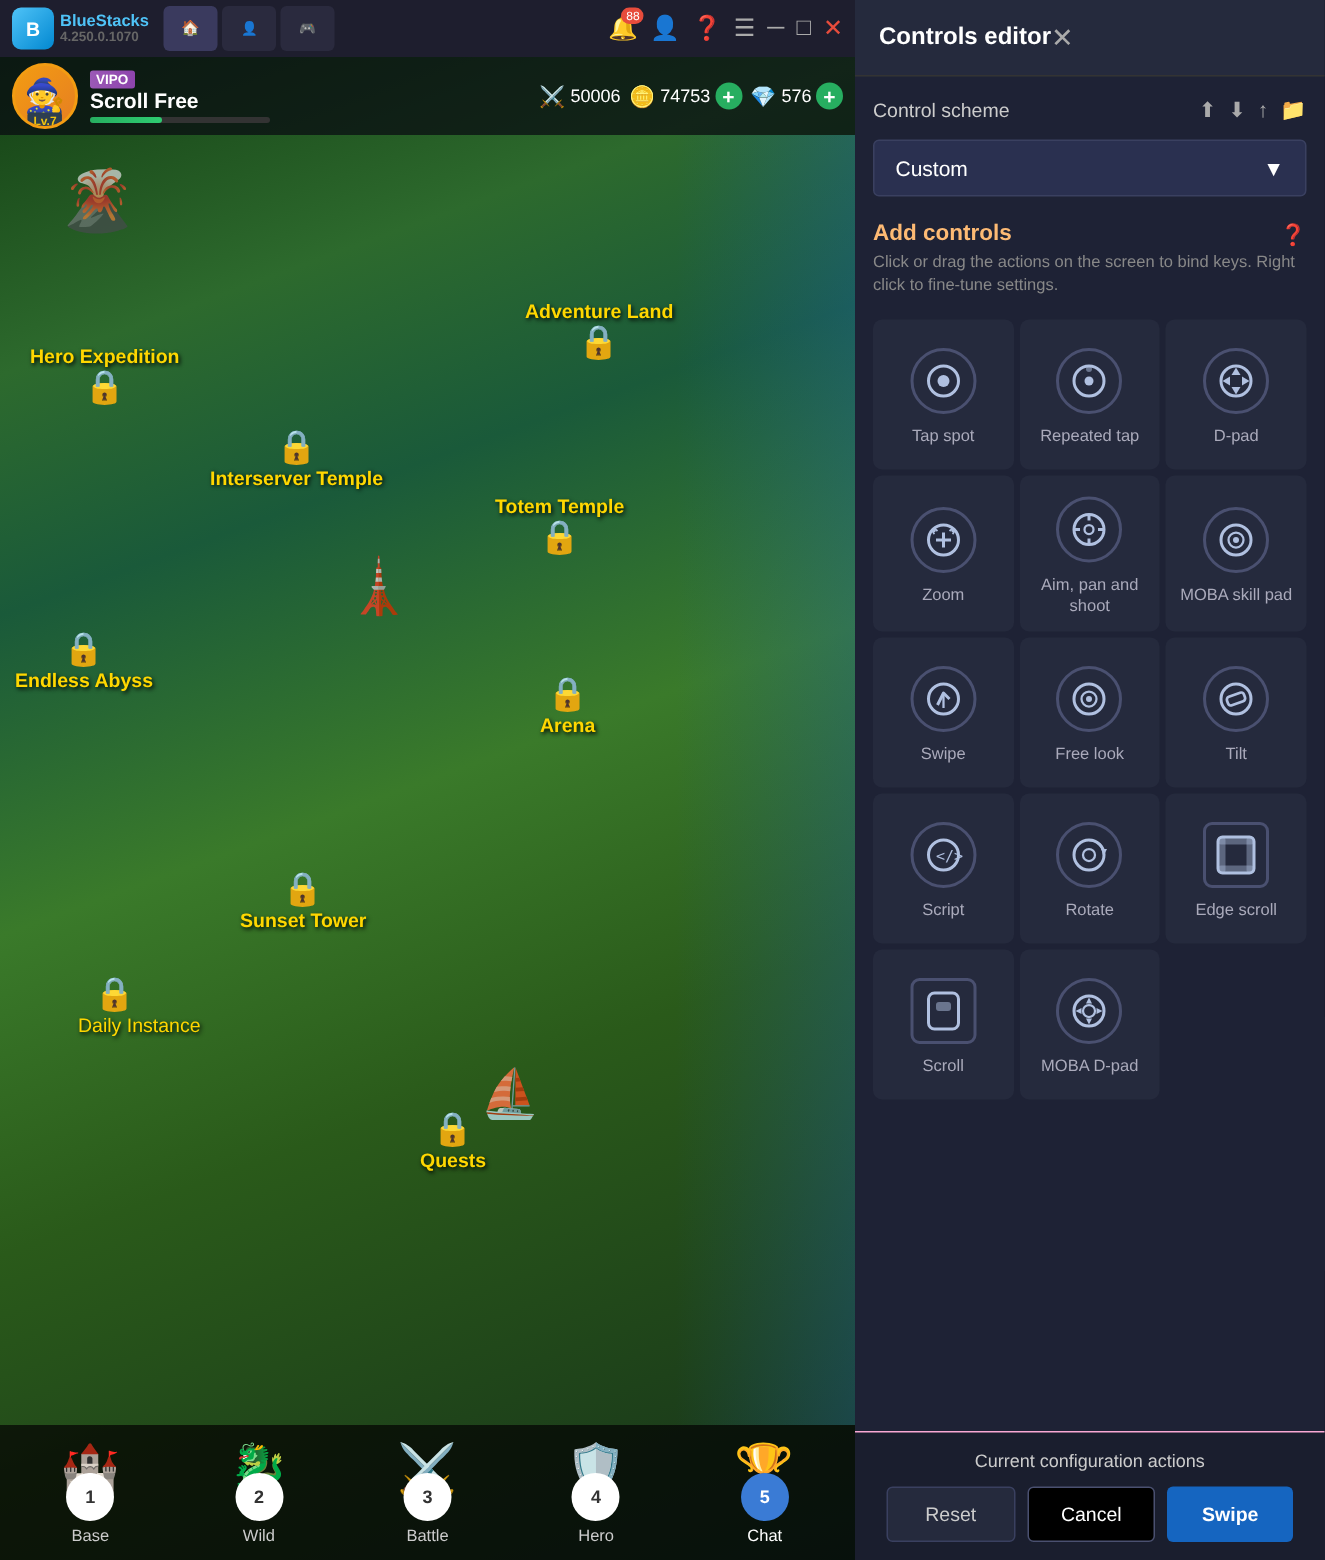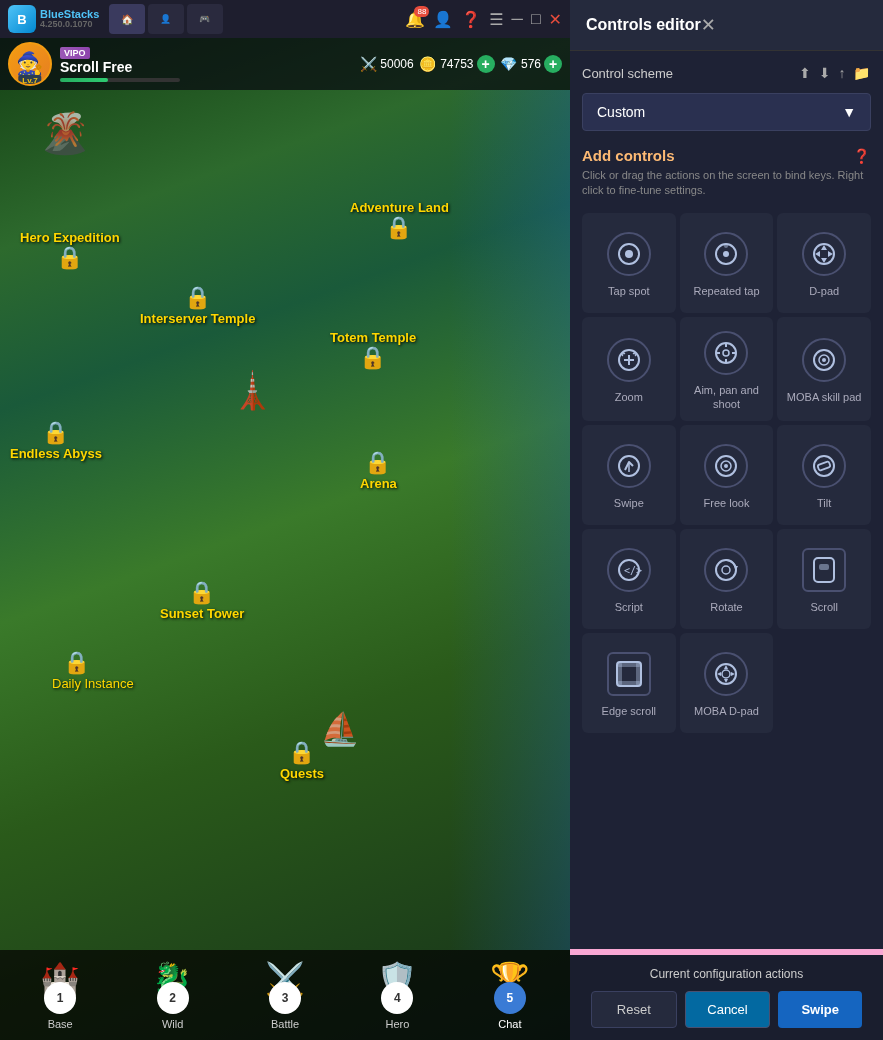--- a/index.html
+++ b/index.html
@@ -217,32 +217,32 @@
       border-radius: 6px;
     }
     .control-label {
       font-size: 11px; color: #aab; text-align: center; line-height: 1.3;
     }
 
     
     .panel-footer {
       padding: 12px 21px;
       background: #1a1e2e;
-      border-top: 6px solid #f9a8d4;
+      border-top: 1px solid #f9a8d4;
     }
     .footer-title { color: #ccc; font-size: 12px; margin-bottom: 10px; text-align: center; }
     .footer-buttons { display: flex; gap: 8px; }
     .btn-reset {
       flex: 1; padding: 10px;
       background: #252a3d; border: 1px solid #3a4060;
       color: #ccc; border-radius: 4px; cursor: pointer; font-size: 13px;
     }
     .btn-cancel {
       flex: 1; padding: 10px;
-      background: #0369a1; border: 1px solid #4a5070;
+      background: #000000; border: 1px solid #4a5070;
       color: white; border-radius: 4px; cursor: pointer; font-size: 13px;
     }
     .btn-save {
       flex: 1; padding: 10px;
       background: #1565c0; border: none;
       color: white; border-radius: 4px; cursor: pointer; font-size: 13px; font-weight: bold;
     }
   </style>
 </head>
 <body>
@@ -563,39 +563,39 @@
             <circle cx="14" cy="14" r="4" fill="none" stroke="#b0c0e0" stroke-width="1.5"></circle>
             <path d="M14,4 A10,10 0 0,1 24,14" fill="none" stroke="#b0c0e0" stroke-width="1.5"></path>
             <polygon points="24,14 22,10 26,10" fill="#b0c0e0"></polygon>
           </svg>
         </div>
         <span class="control-label">Rotate</span>
       </div>
 
       <div class="control-item">
         <div class="control-icon square" style="border-radius:6px;">
-          <svg width="24" height="28" viewBox="0 0 24 28">
-            <rect x="2" y="2" width="20" height="24" rx="4" fill="none" stroke="#b0c0e0" stroke-width="2"></rect>
-            <rect x="7" y="8" width="10" height="6" rx="2" fill="#b0c0e0" opacity="0.5"></rect>
-          </svg>
-        </div>
-        <span class="control-label">Scroll</span>
-      </div>
-
-      <div class="control-item">
-        <div class="control-icon square" style="border-radius:6px;">
           <svg width="28" height="28" viewBox="0 0 28 28">
             <rect x="2" y="2" width="24" height="24" rx="3" fill="none" stroke="#b0c0e0" stroke-width="2"></rect>
             <rect x="2" y="2" width="24" height="5" rx="2" fill="#b0c0e0" opacity="0.4"></rect>
             <rect x="2" y="21" width="24" height="5" rx="2" fill="#b0c0e0" opacity="0.4"></rect>
             <rect x="2" y="2" width="5" height="24" rx="2" fill="#b0c0e0" opacity="0.4"></rect>
             <rect x="21" y="2" width="5" height="24" rx="2" fill="#b0c0e0" opacity="0.4"></rect>
           </svg>
         </div>
         <span class="control-label">Edge scroll</span>
+      </div>
+
+      <div class="control-item">
+        <div class="control-icon square" style="border-radius:6px;">
+          <svg width="24" height="28" viewBox="0 0 24 28">
+            <rect x="2" y="2" width="20" height="24" rx="4" fill="none" stroke="#b0c0e0" stroke-width="2"></rect>
+            <rect x="7" y="8" width="10" height="6" rx="2" fill="#b0c0e0" opacity="0.5"></rect>
+          </svg>
+        </div>
+        <span class="control-label">Scroll</span>
       </div>
 
       <div class="control-item">
         <div class="control-icon">
           <svg width="28" height="28" viewBox="0 0 28 28">
             <circle cx="14" cy="14" r="10" fill="none" stroke="#b0c0e0" stroke-width="2"></circle>
             <circle cx="14" cy="14" r="4" fill="none" stroke="#b0c0e0" stroke-width="1.5"></circle>
             <polygon points="14,5 12,9 16,9" fill="#b0c0e0"></polygon>
             <polygon points="14,23 12,19 16,19" fill="#b0c0e0"></polygon>
             <polygon points="5,14 9,12 9,16" fill="#b0c0e0"></polygon>

